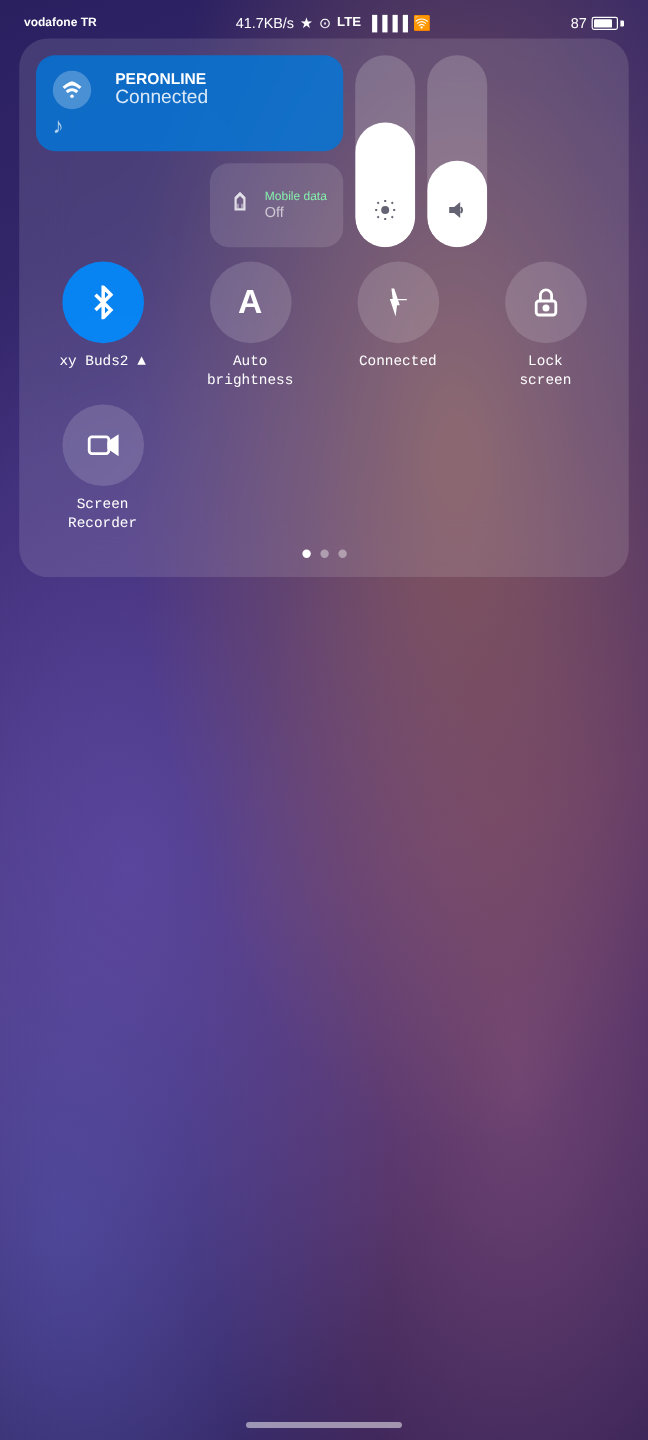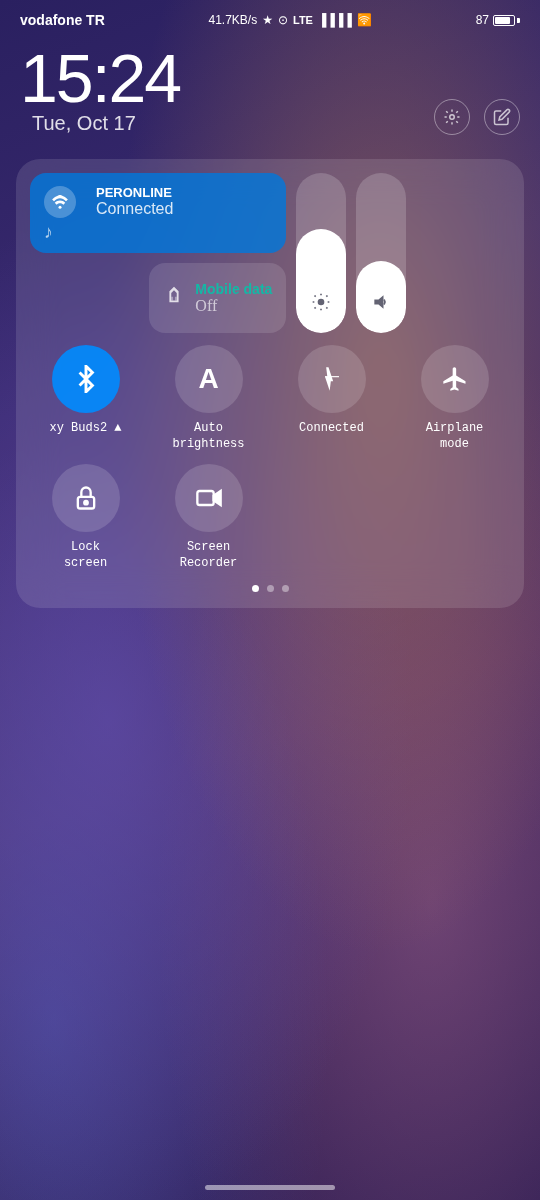--- a/index.html
+++ b/index.html
@@ -36,21 +36,21 @@
     .status-bar {
       display: flex;
       align-items: center;
       justify-content: space-between;
       padding: 12px 20px 6px;
       color: white;
       font-size: 13px;
       font-weight: 500;
     }
 
-    .status-left { font-weight: 600; font-size: 14px; }
+    .status-left { font-weight: 600; font-size: 10px; }
     .status-center {
       display: flex;
       align-items: center;
       gap: 5px;
       font-size: 12px;
     }
     .status-right {
       display: flex;
       align-items: center;
       gap: 4px;
@@ -208,28 +208,27 @@
       gap: 10px;
       height: 70px;
       align-self: flex-end;
     }
     .mobile-icon {
       color: rgba(255,255,255,0.8);
       font-size: 22px;
     }
     .mobile-text-wrap {}
     .mobile-label {
-      color: #14b8a6;
-      font-size: 14px;
-      font-weight: 700;
+      color: #86efac;
+      font-size: 10px;
+      font-weight: 400;
     }
     .mobile-sublabel {
       color: rgba(255,255,255,0.65);
-      font-size: 16px;
-      font-family: Liberation Serif, serif;
+      font-size: 12px;
     }
 
     
     .toggles-section {
       margin-top: 12px;
     }
     .toggles-grid {
       display: grid;
       grid-template-columns: repeat(4, 1fr);
       gap: 12px;
@@ -344,40 +343,20 @@
       <span style="font-size:12px;">87</span>
       <div class="battery-icon">
         <div class="battery-body">
           <div class="battery-fill"></div>
         </div>
         <div class="battery-tip"></div>
       </div>
     </div>
   </div>
 
-  <div class="clock-area">
-    <div>
-      <div class="clock-time">15:24</div>
-      <div class="clock-date">Tue, Oct 17</div>
-    </div>
-    <div class="clock-icons">
-      <div class="clock-icon-btn">
-        <svg width="18" height="18" viewBox="0 0 24 24" fill="none" stroke="rgba(255,255,255,0.7)" stroke-width="2">
-          <circle cx="12" cy="12" r="3"></circle>
-          <path d="M12 2v3M12 19v3M4.22 4.22l2.12 2.12M17.66 17.66l2.12 2.12M2 12h3M19 12h3M4.22 19.78l2.12-2.12M17.66 6.34l2.12-2.12"></path>
-        </svg>
-      </div>
-      <div class="clock-icon-btn">
-        <svg width="18" height="18" viewBox="0 0 24 24" fill="none" stroke="rgba(255,255,255,0.7)" stroke-width="2">
-          <path d="M11 4H4a2 2 0 0 0-2 2v14a2 2 0 0 0 2 2h14a2 2 0 0 0 2-2v-7"></path>
-          <path d="M18.5 2.5a2.121 2.121 0 0 1 3 3L12 15l-4 1 1-4 9.5-9.5z"></path>
-        </svg>
-      </div>
-    </div>
-  </div>
 
   <div class="control-panel">
 
     <div class="top-row">
 
       <div style="display:flex;flex-direction:column;gap:10px;flex:1.2;">
 
         <div class="wifi-tile">
           <div class="wifi-tile-top">
             <div class="wifi-icon-circle">
@@ -457,28 +436,20 @@
             <svg width="28" height="28" viewBox="0 0 24 24" fill="white">
               <path d="M7 2l1 8H6l4 12 1-8h2l-4-12H7z"></path>
               <path d="M6 10h12" stroke="white" stroke-width="1" fill="none"></path>
             </svg>
           </div>
           <span class="toggle-label">Connected</span>
         </div>
 
 
 
-        <div class="toggle-item">
-          <div class="toggle-circle inactive">
-            <svg width="28" height="28" viewBox="0 0 24 24" fill="white">
-              <path d="M21 16v-2l-8-5V3.5c0-.83-.67-1.5-1.5-1.5S10 2.67 10 3.5V9l-8 5v2l8-2.5V19l-2 1.5V22l3.5-1 3.5 1v-1.5L13 19v-5.5l8 2.5z"></path>
-            </svg>
-          </div>
-          <span class="toggle-label">Airplane<br>mode</span>
-        </div>
 
         <div class="toggle-item">
           <div class="toggle-circle inactive">
             <svg width="28" height="28" viewBox="0 0 24 24" fill="none" stroke="white" stroke-width="2">
               <rect x="5" y="11" width="14" height="10" rx="2"></rect>
               <path d="M8 11V7a4 4 0 0 1 8 0v4"></path>
               <circle cx="12" cy="16" r="1.5" fill="white"></circle>
             </svg>
           </div>
           <span class="toggle-label">Lock<br>screen</span>

